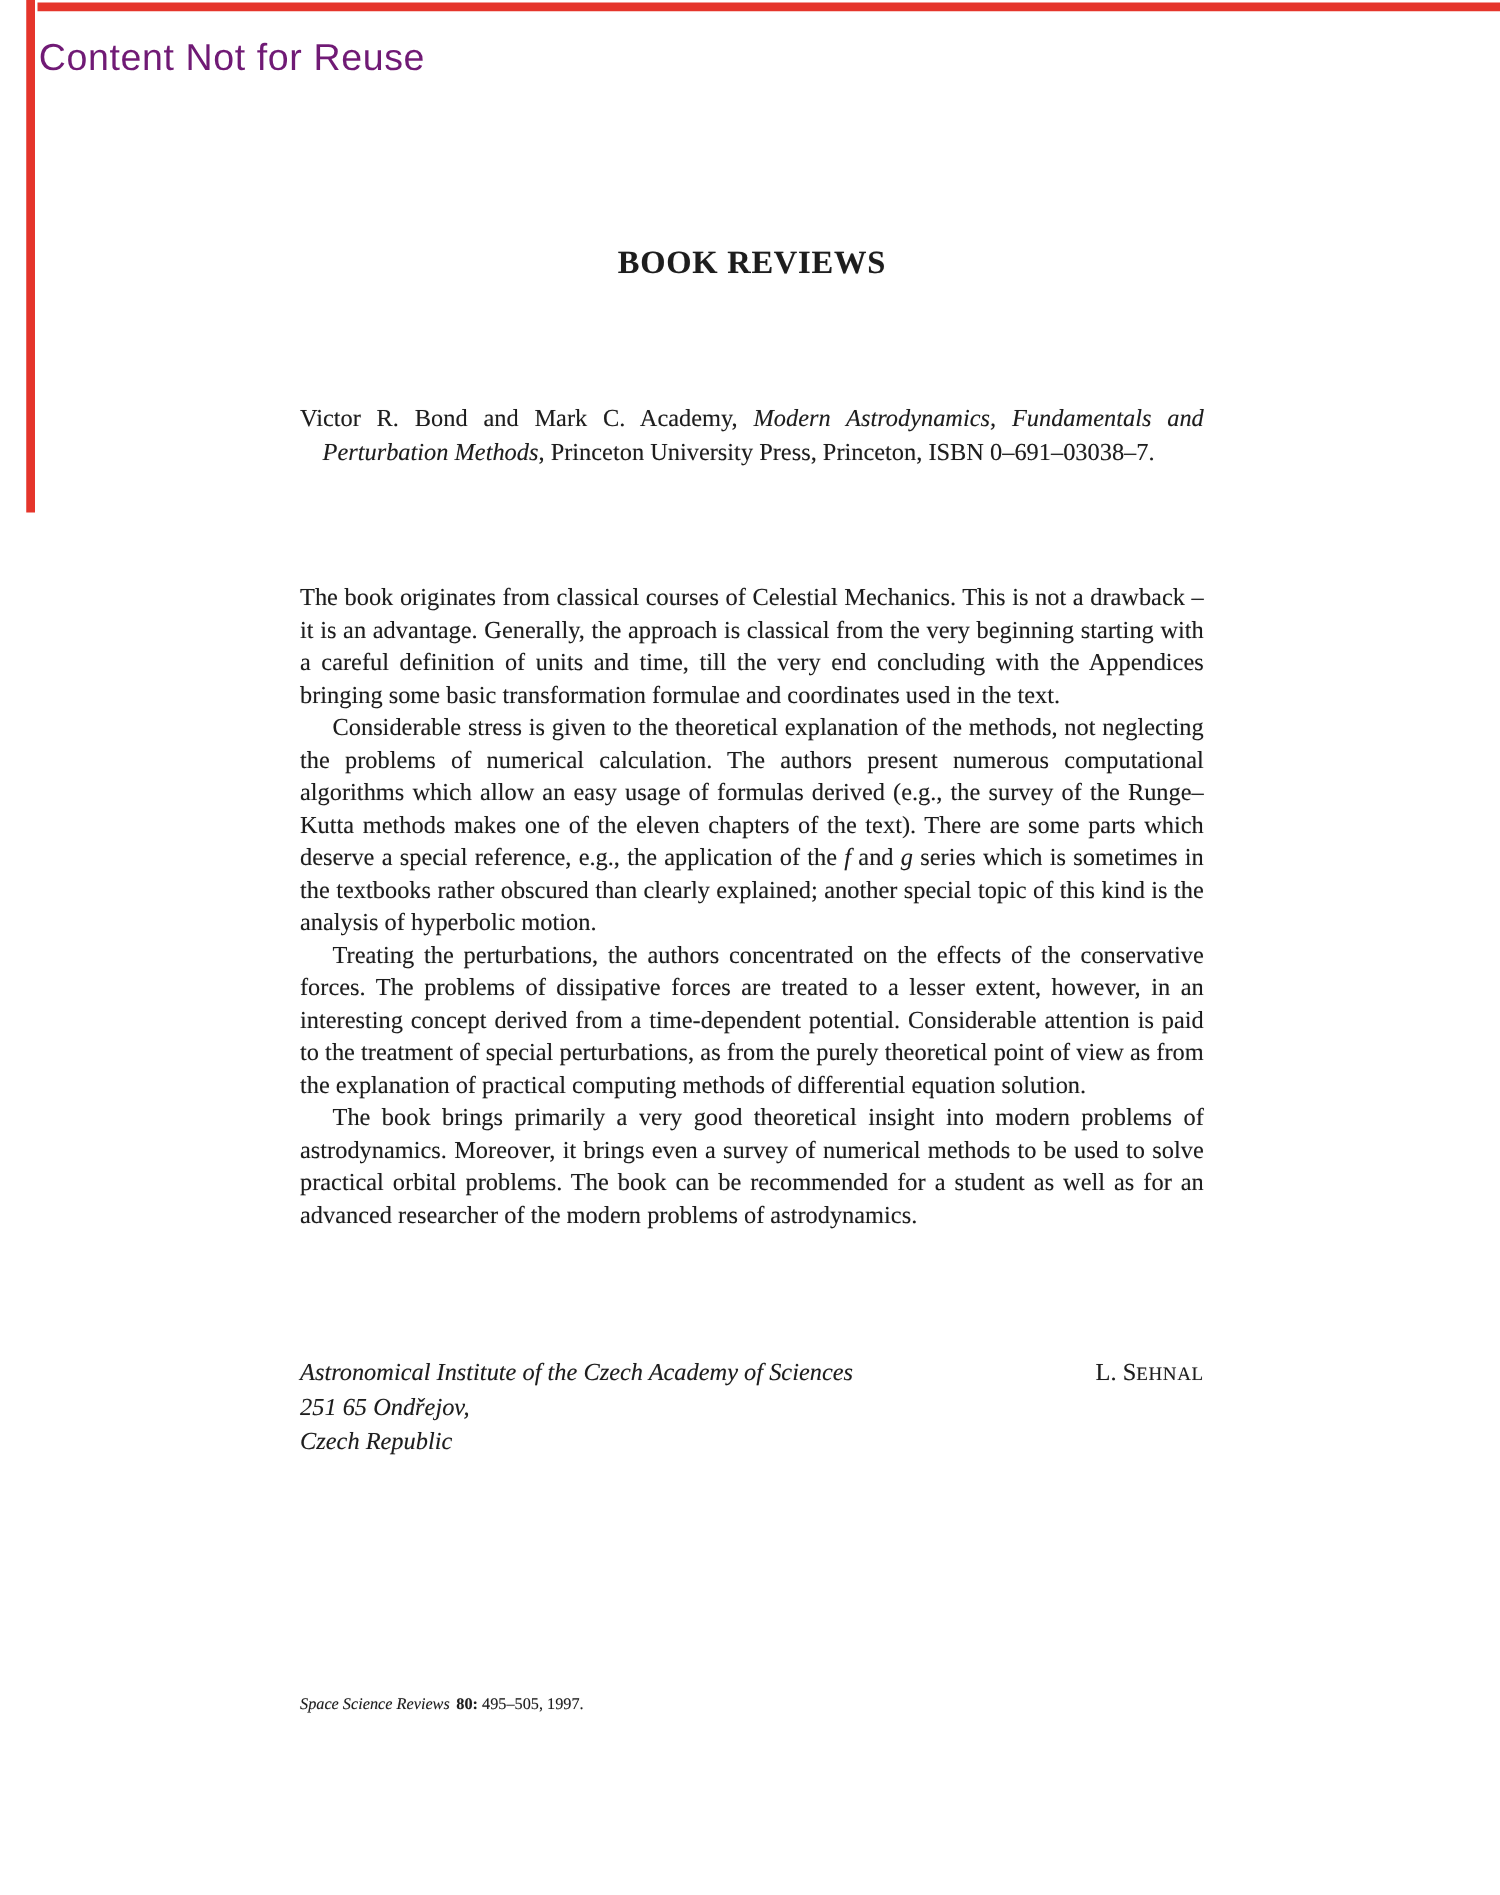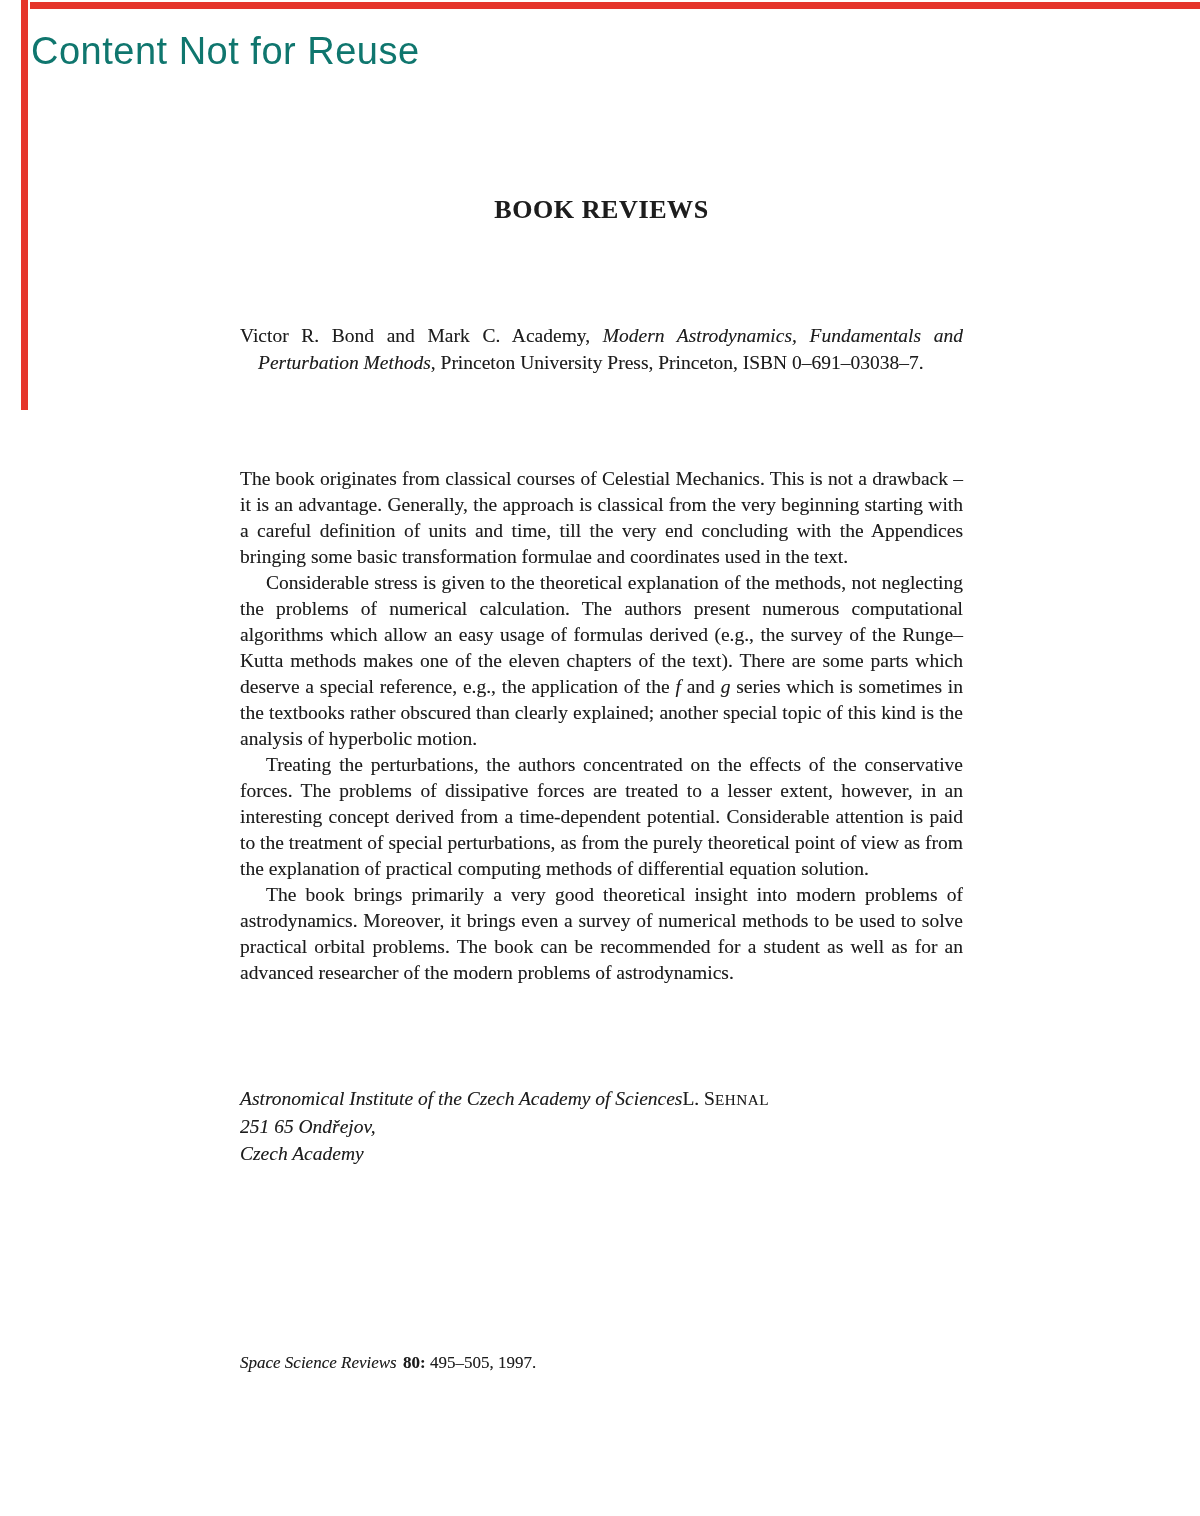--- a/index.html
+++ b/index.html
@@ -21,23 +21,23 @@
   .red-bar-left {
     position: absolute;
     left: 21px; top: 0;
     width: 7px; height: 410px;
     background: #e5352b;
   }
   .watermark {
     position: absolute;
     left: 31px; top: 30px;
     font-family: "Liberation Sans", sans-serif;
-    font-size: 38px;
+    font-size: 30px;
     letter-spacing: 0.5px;
-    color: #0f766e;
+    color: #701a75;
   }
   .content {
     position: absolute;
     left: 240px; top: 0;
     width: 723px;
     font-size: 19.5px;
     line-height: 26px;
     text-shadow: 0 0 0.6px rgba(0,0,0,0.35);
   }
   .heading {
@@ -71,29 +71,30 @@
   .it { font-style: italic; }
   .bold { font-weight: bold; }
   .signature {
     position: absolute;
     top: 1085px; left: 0;
     width: 100%;
     line-height: 27px;
   }
   .sig-row {
     display: flex;
+    justify-content: space-between;
     align-items: baseline;
   }
   .reviewer { font-style: normal; white-space: nowrap; }
   .reviewer .sc { font-size: 0.78em; letter-spacing: 0.5px; }
   .footer {
     position: absolute;
     top: 1352px; left: 0;
     width: 100%;
-    font-size: 17px;
+    font-size: 13px;
     line-height: 22px;
   }
   .footer .bold { margin-left: 2px; }
 </style>
 </head>
 <body>
 
 <div class="page">
 
   <div class="red-bar-top"></div>
@@ -113,21 +114,21 @@
       <p class="para">Treating the perturbations, the authors concentrated on the effects of the conservative forces. The problems of dissipative forces are treated to a lesser extent, however, in an interesting concept derived from a time-dependent potential. Considerable attention is paid to the treatment of special perturbations, as from the purely theoretical point of view as from the explanation of practical computing methods of differential equation solution.</p>
       <p class="para">The book brings primarily a very good theoretical insight into modern problems of astrodynamics. Moreover, it brings even a survey of numerical methods to be used to solve practical orbital problems. The book can be recommended for a student as well as for an advanced researcher of the modern problems of astrodynamics.</p>
     </div>
 
     <div class="signature">
       <div class="sig-row">
         <span class="it">Astronomical Institute of the Czech Academy of Sciences</span>
         <span class="reviewer"><span>L. S</span><span class="sc">EHNAL</span></span>
       </div>
       <div class="it">251 65 Ondřejov,</div>
-      <div class="it">Czech Academy</div>
+      <div class="it">Czech Republic</div>
     </div>
 
     <div class="footer">
       <span class="it">Space Science Reviews</span>
       <span class="bold">80:</span>
       <span>495–505, 1997.</span>
     </div>
 
   </div>
 </div>

